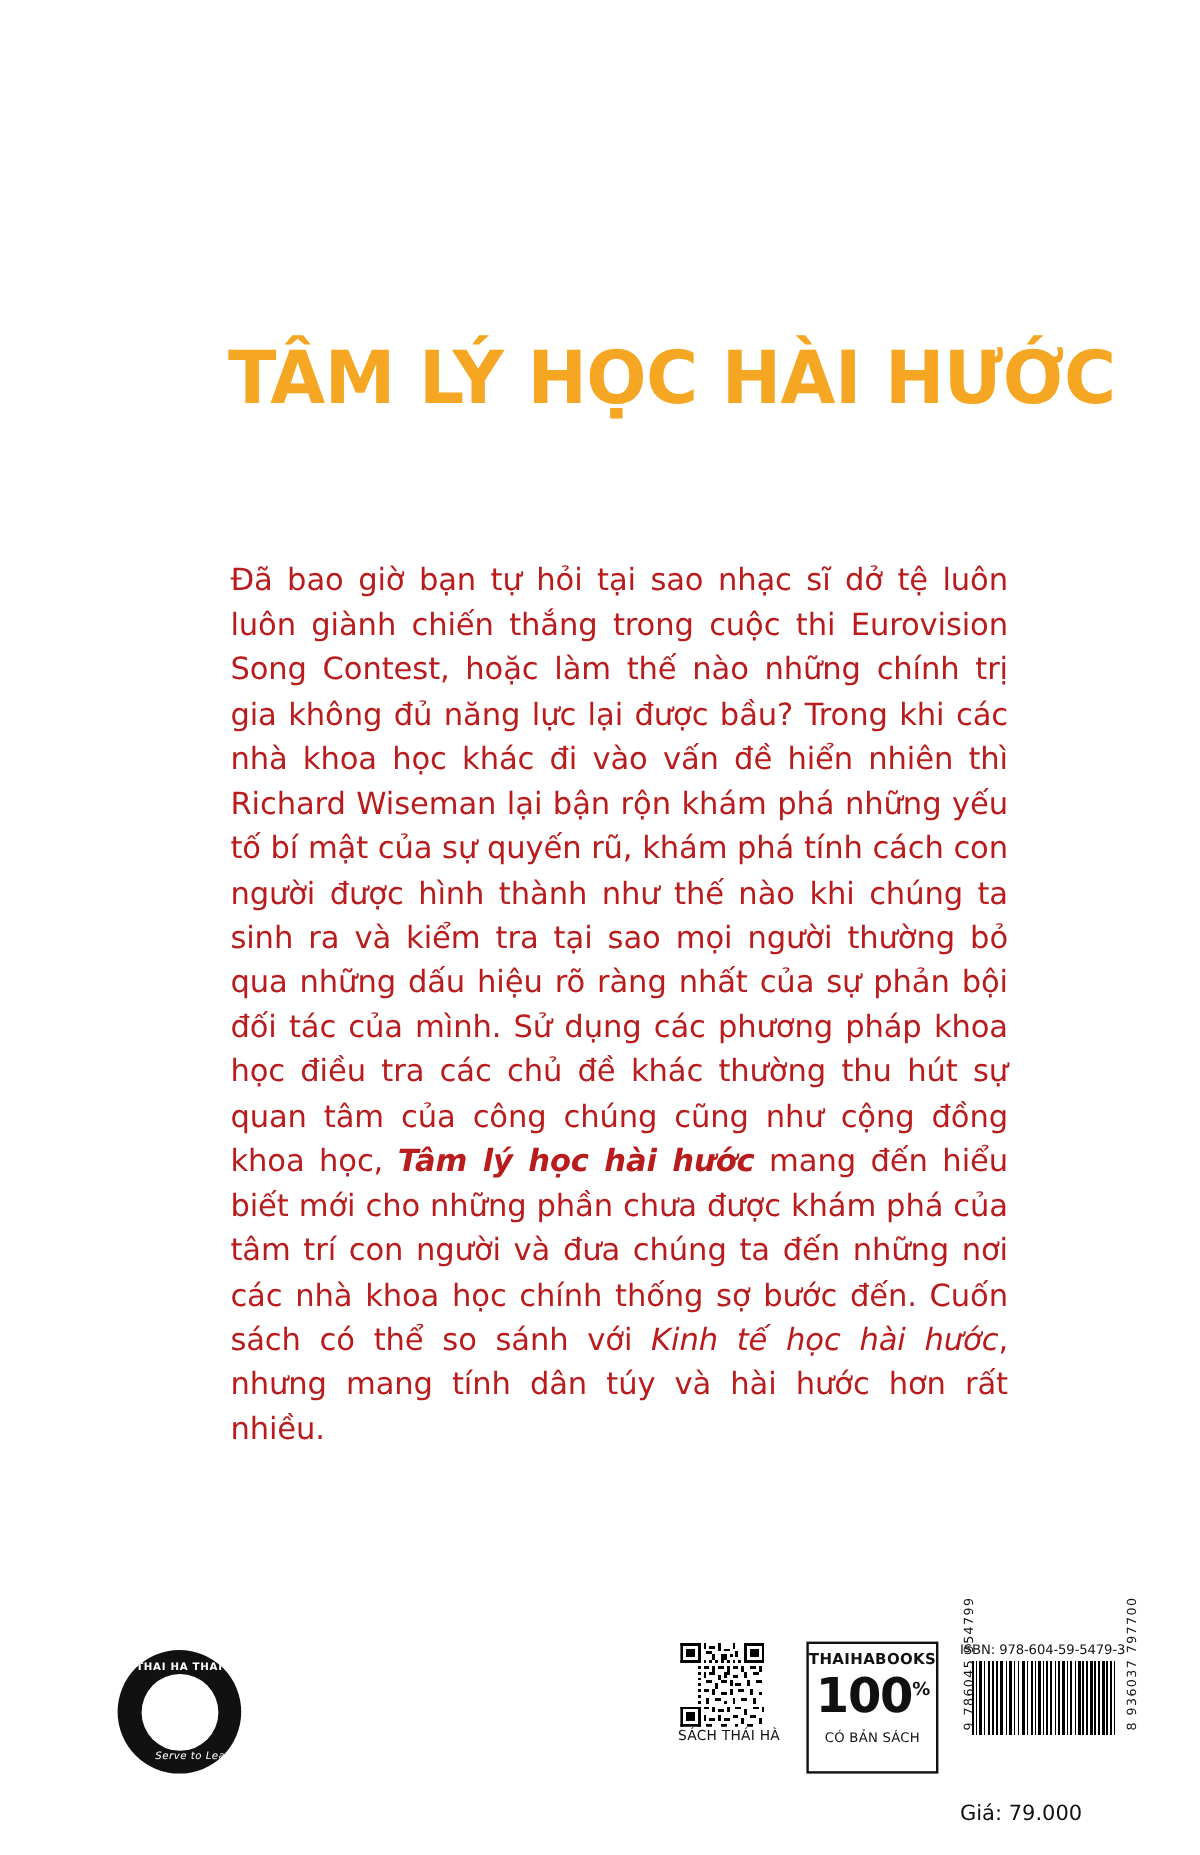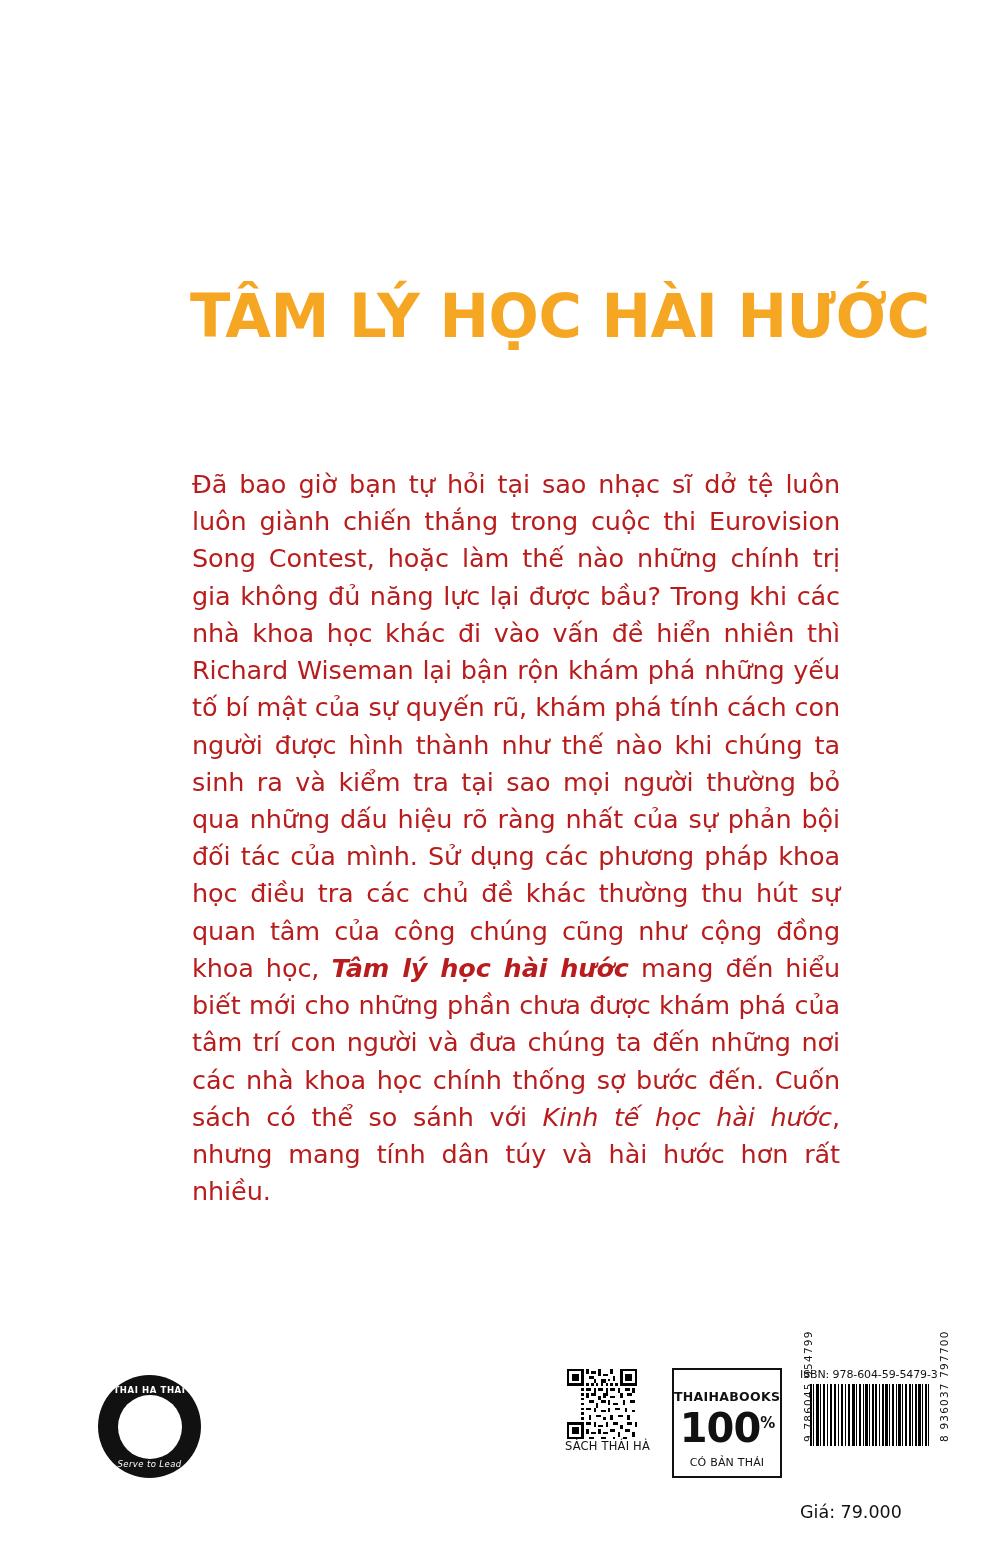--- a/index.html
+++ b/index.html
@@ -96,21 +96,21 @@
     left: 0;
     top: 10px;
     width: 103px;
     text-align: center;
     font-size: 8.5px;
     font-weight: bold;
     letter-spacing: 0.6px;
   }
   .stamp .arc-bottom {
     position: absolute;
-    left: 0;
+    left: 12px;
     bottom: 9px;
     width: 103px;
     text-align: center;
     font-size: 8.5px;
     font-style: italic;
     letter-spacing: 0.4px;
   }
 
   
   .qr-wrap {
@@ -143,21 +143,21 @@
     height: 110px;
     border: 2.5px solid #111;
     box-sizing: border-box;
     text-align: center;
     color: #111;
   }
   .copyright-box .cb-top {
     font-size: 12.5px;
     font-weight: bold;
     letter-spacing: 0.3px;
-    margin-top: 19px;
+    margin-top: 5px;
   }
   .copyright-box .cb-num {
     font-size: 40px;
     font-weight: bold;
     line-height: 1.0;
     margin-top: 4px;
     letter-spacing: -1px;
   }
   .copyright-box .cb-num sup {
     font-size: 15px;
@@ -335,21 +335,21 @@
           <rect x="19" y="28" width="1" height="1"></rect>
             <rect x="23" y="28" width="2" height="1"></rect>
         </g>
       </svg>
       <div class="qr-caption">SÁCH THÁI HÀ</div>
     </div>
 
     <div class="copyright-box">
       <div class="cb-top">THAIHABOOKS</div>
       <div class="cb-num"><span>100</span><sup>%</sup></div>
-      <div class="cb-bottom">CÓ BẢN THÁI</div>
+      <div class="cb-bottom">CÓ BẢN SÁCH</div>
     </div>
 
     <div class="isbn-block">
       <div class="isbn-text">ISBN: 978-604-59-5479-3</div>
       <div class="barcode">
         <svg width="140" height="62" shape-rendering="crispEdges">
           <rect width="140" height="62" fill="#ffffff"></rect>
           <g fill="#000000">
             <rect x="10" y="0" width="1.5" height="62"></rect>
             <rect x="13" y="0" width="1" height="62"></rect>

